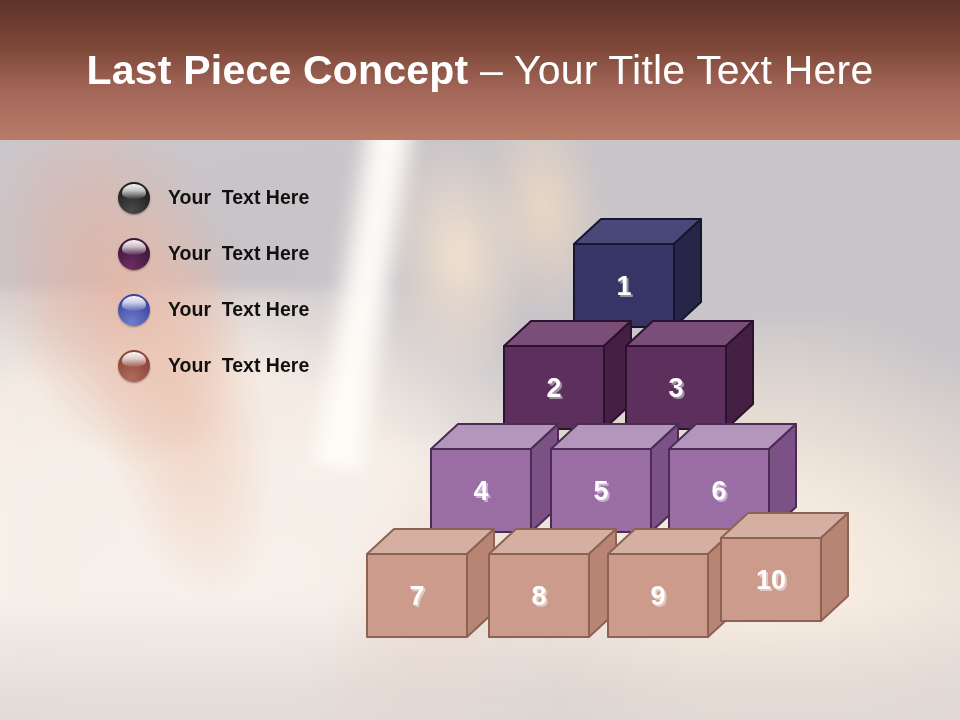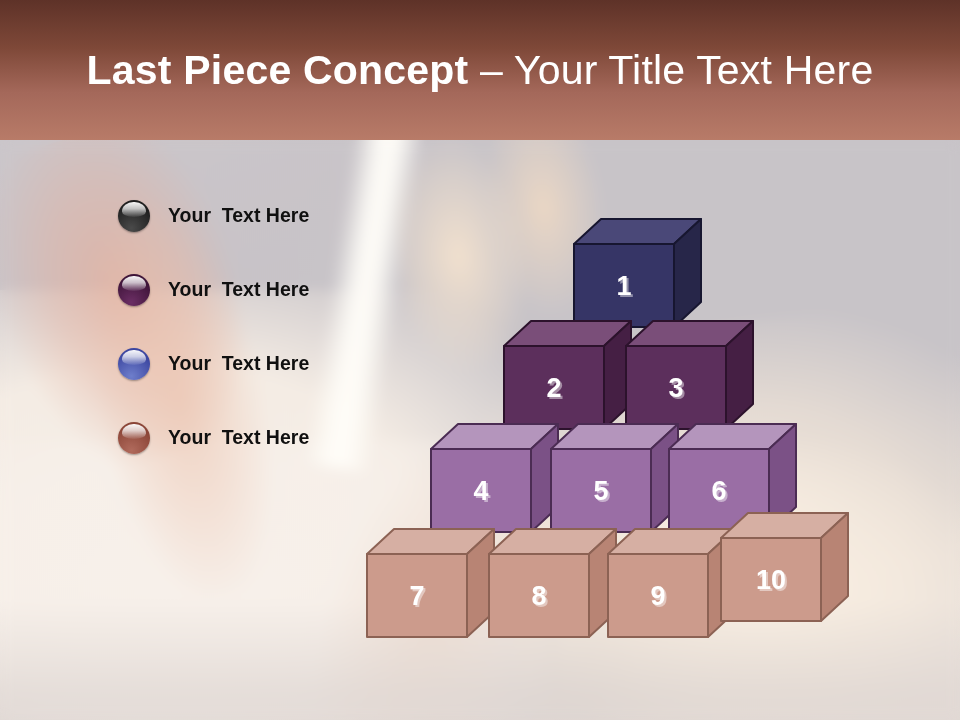--- a/index.html
+++ b/index.html
@@ -118,21 +118,20 @@
 
   
   .bullets {
     position: absolute;
     left: 118px; top: 180px;
     width: 270px;
   }
   .bullet-row {
     position: relative;
     height: 56px;
-    margin-top: 18px;
   }
   .bullet-ball {
     position: absolute;
     left: 0; top: 2px;
     width: 32px; height: 32px;
     border-radius: 50%;
     box-shadow: 0 1px 2px rgba(0,0,0,0.35);
   }
   .bullet-ball::after {
     content: "";

